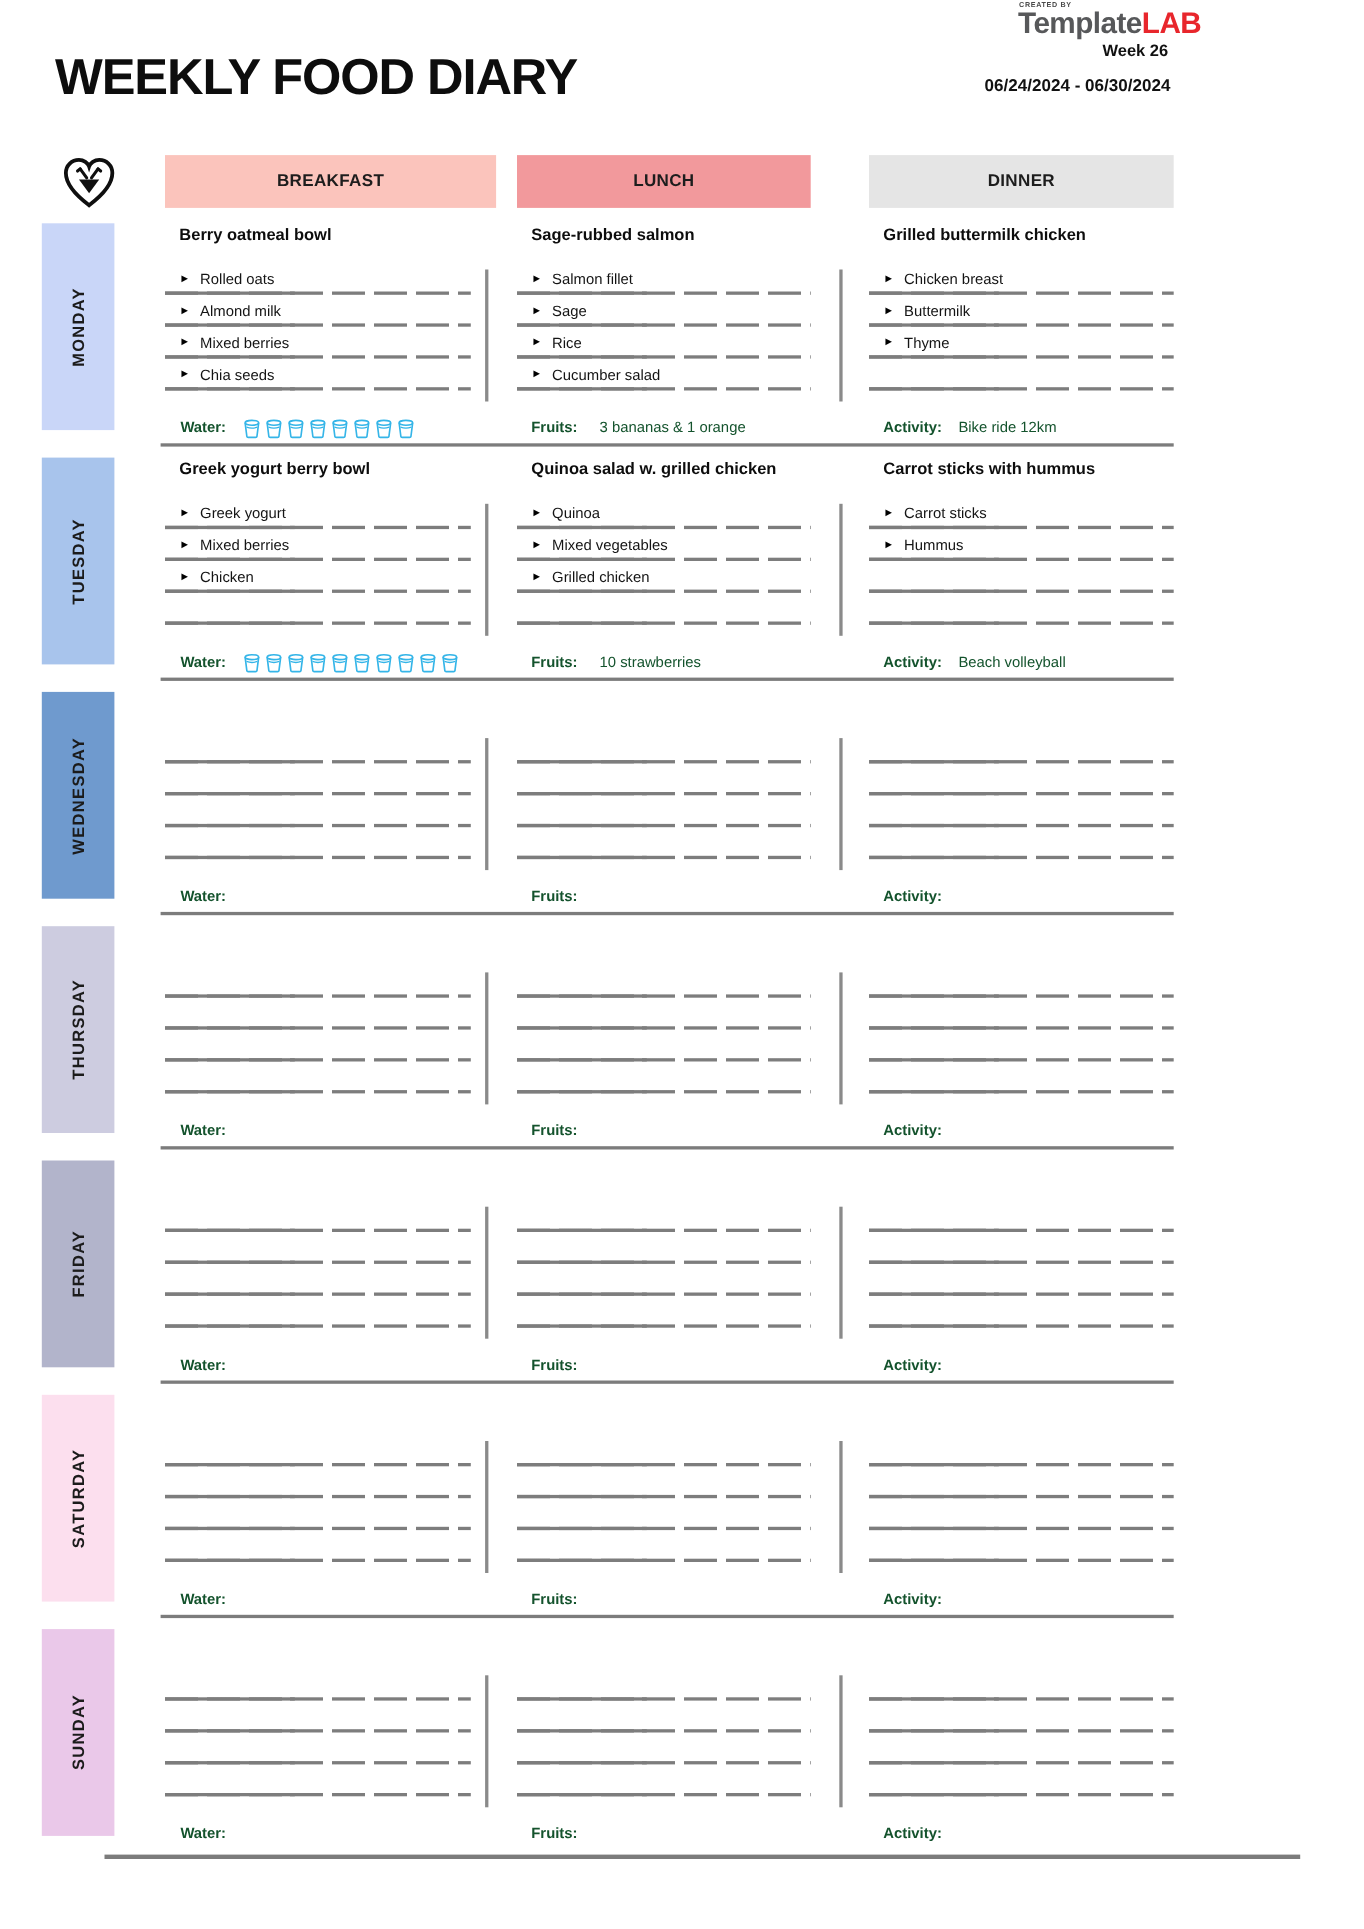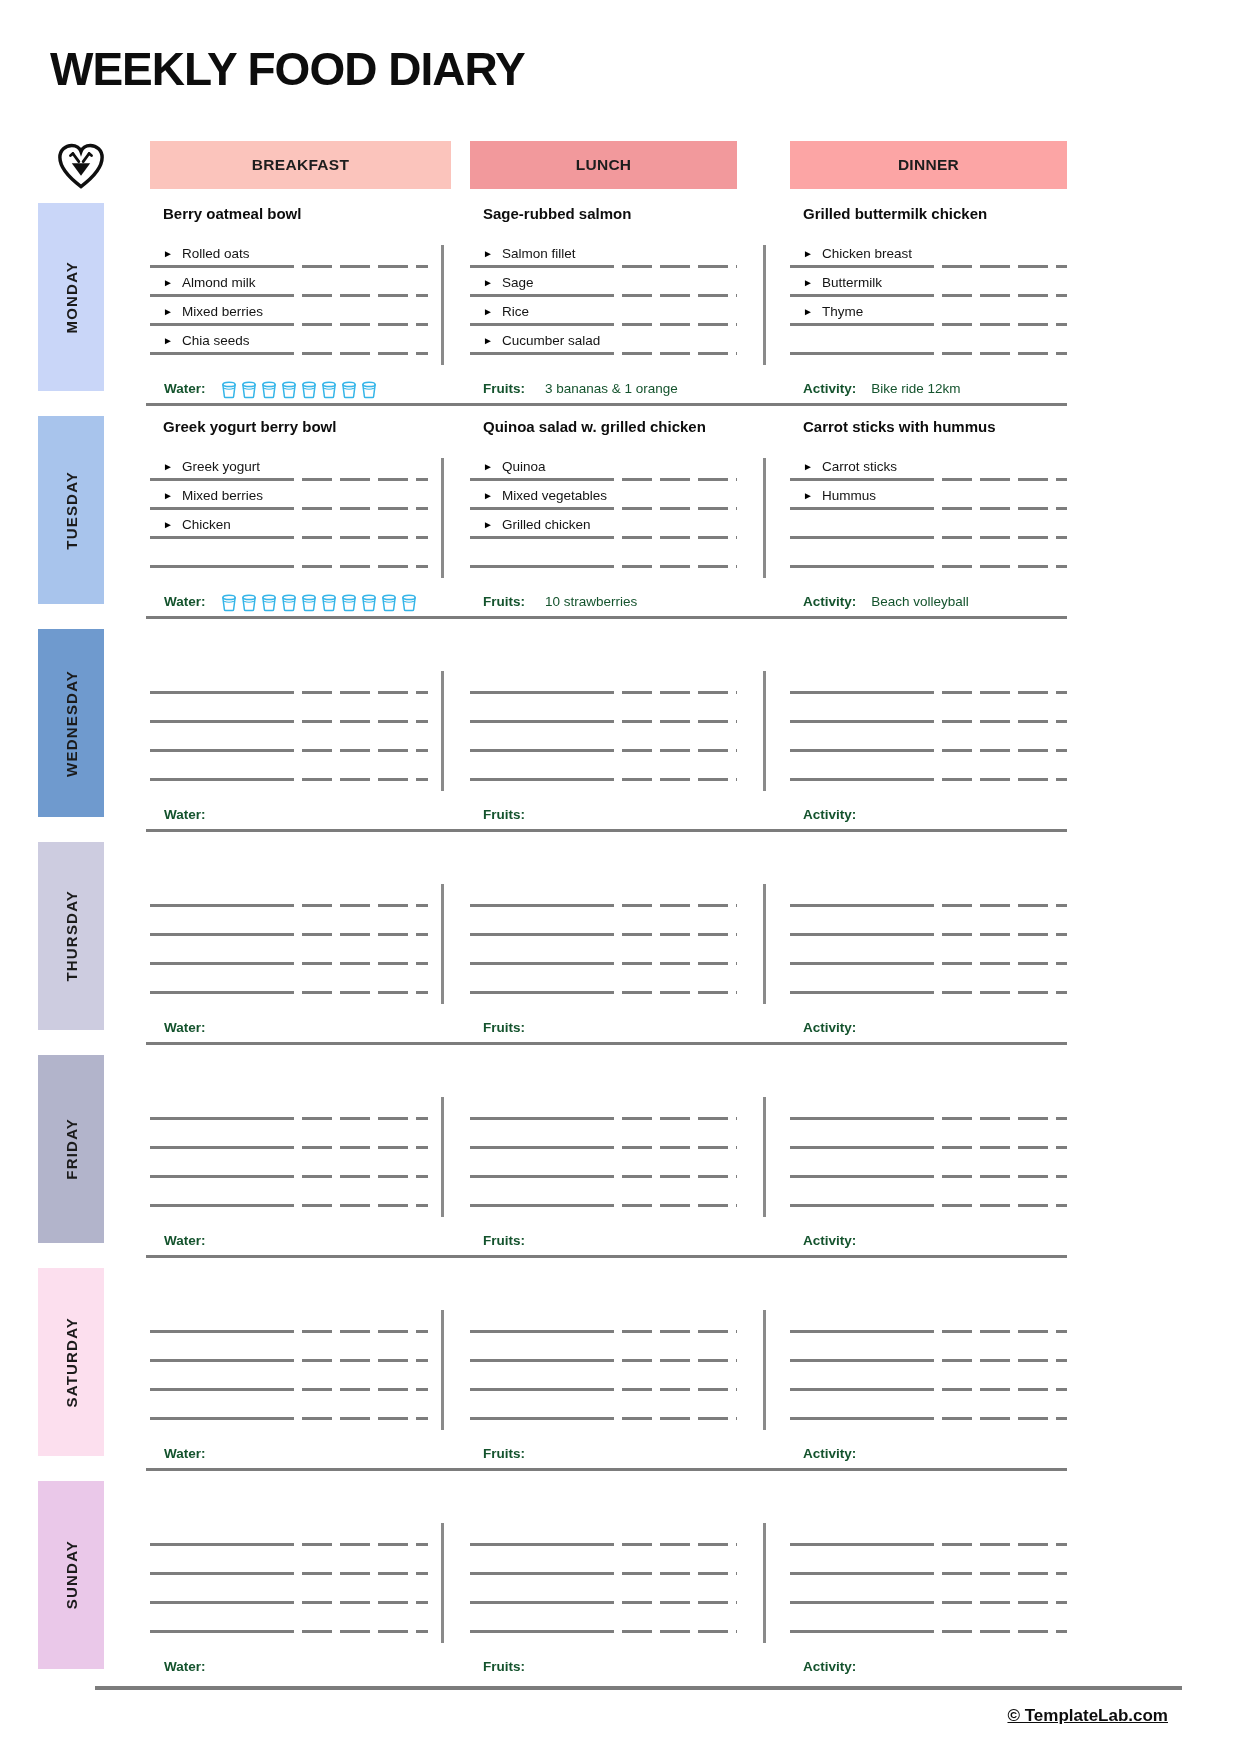--- a/index.html
+++ b/index.html
@@ -45,35 +45,42 @@
   .credit{position:absolute;top:1706px;left:95px;width:1087px;text-align:right;padding-right:14px;box-sizing:border-box;
           font-size:17px;font-weight:bold;text-decoration:underline;color:#0d0d0d;}
 </style>
 </head>
 <body>
 
 <div class="page">
 
   <div class="title">WEEKLY FOOD DIARY</div>
 
+  <div class="brandblock">
+    <div class="logo">
+      <span class="created">CREATED BY</span><span class="gray">Template</span><span class="red">LAB</span>
+    </div>
+    <div class="week">Week 26</div>
+    <div class="dates">06/24/2024 - 06/30/2024</div>
+  </div>
 
   <svg class="hearticon" viewBox="0 0 48 48" width="52" height="52">
     <path d="M24 43 C12 34 4.5 25.5 4.5 16 C4.5 9.5 9.5 5 15.5 5 C19.5 5 23 7.5 24 10.5 C25 7.5 28.5 5 32.5 5 C38.5 5 43.5 9.5 43.5 16 C43.5 25.5 36 34 24 43 Z" fill="none" stroke="#0f0f0f" stroke-width="3.2"></path>
     <g stroke="#0f0f0f" stroke-width="2.6" stroke-linecap="round" fill="none">
       <path d="M16.5 12.5 L22 20"></path>
       <path d="M31.5 12.5 L26 20"></path>
       <path d="M14.3 14.3 L16.5 12.5"></path>
       <path d="M33.7 14.3 L31.5 12.5"></path>
     </g>
     <path d="M15.5 21.5 L32.5 21.5 L24 33 Z" fill="#0f0f0f"></path>
   </svg>
 
   <div class="colhead" style="left: 150px; width: 301px; background: rgb(251, 196, 188);">BREAKFAST</div>
   <div class="colhead" style="left: 470px; width: 267px; background: rgb(242, 153, 156);">LUNCH</div>
-  <div class="colhead" style="left: 790px; width: 277px; background: #fca5a5;">DINNER</div>
+  <div class="colhead" style="left: 790px; width: 277px; background: #e5e5e5;">DINNER</div>
 
   <div id="days-root">
       <div class="day-row" style="top: 193px;">
         <div class="day-label" style="background: rgb(201, 214, 248);">
           <span>MONDAY</span>
         </div>
         <div class="meal" style="left: 150px; width: 278px;">
           <div class="mtitle">Berry oatmeal bowl</div>
           <div class="slot" style="top: 46px;">
             <div class="itext">
@@ -687,14 +694,13 @@
           <div></div>
         </div>
         <div class="meta" style="left: 803px; gap: 15px;">
           <div class="lbl">Activity:</div>
           <div></div>
         </div>
       </div>
     </div>
 
   <div class="footline"></div>
-  <div class="credit">© TemplateLab.com</div>
 </div>
 
 </body></html>

